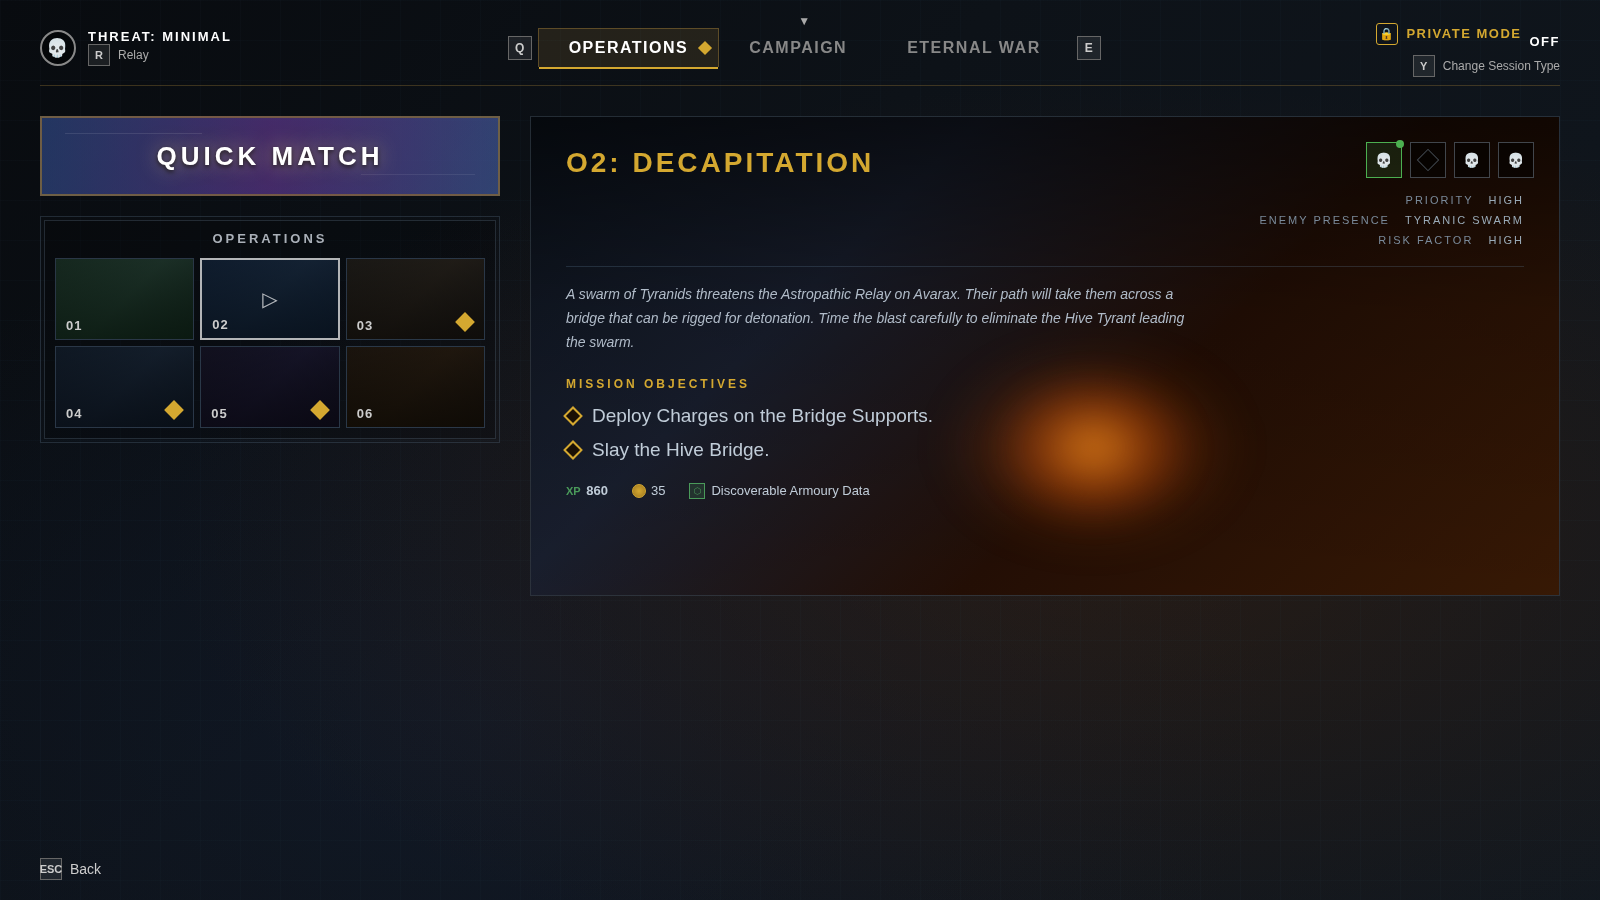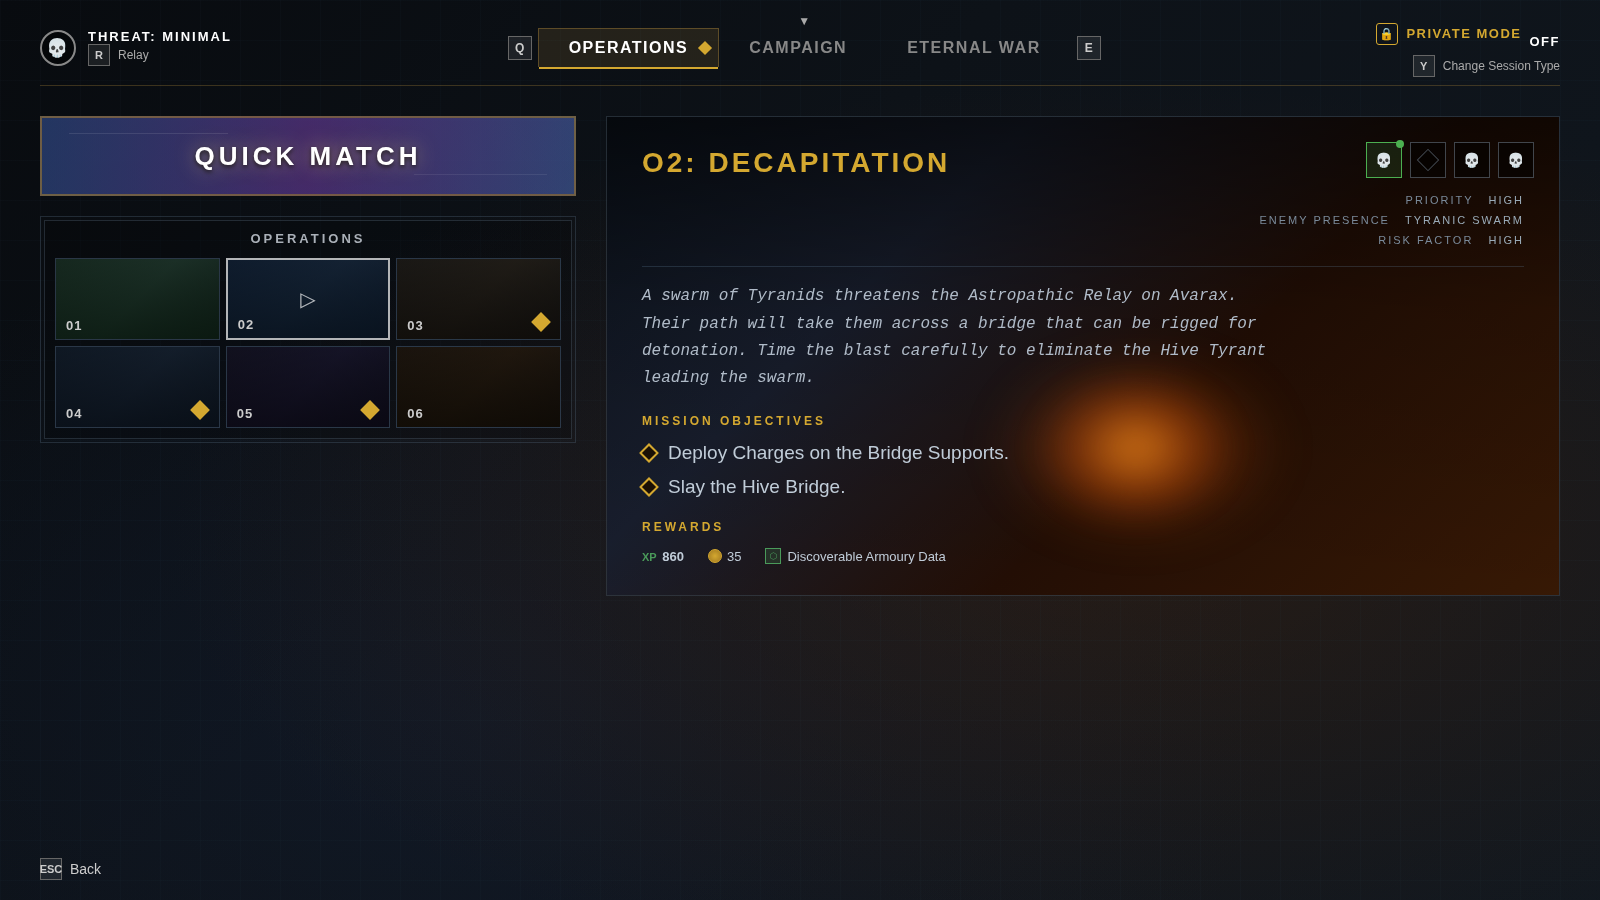--- a/index.html
+++ b/index.html
@@ -215,21 +215,21 @@
     
     .content-area {
       display: flex;
       gap: 30px;
       padding: 20px 40px;
       margin-top: 10px;
     }
 
     
     .left-panel {
-      width: 536px;
+      width: 460px;
       flex-shrink: 0;
     }
 
     
     .quick-match-banner {
       width: 100%;
       height: 80px;
       background: linear-gradient(135deg, rgba(60,80,120,0.6) 0%, rgba(100,60,140,0.5) 50%, rgba(80,100,160,0.4) 100%);
       border: 2px solid rgba(180,140,60,0.5);
       display: flex;
@@ -462,27 +462,26 @@
 
     .diff-diamond {
       width: 16px;
       height: 16px;
       transform: rotate(45deg);
       border: 1px solid rgba(150,170,190,0.4);
       background: rgba(0,0,0,0.3);
     }
 
     .mission-desc {
-      font-size: 16px;
+      font-size: 14px;
       line-height: 1.7;
       color: #b0bbc8;
       font-style: italic;
       margin-bottom: 22px;
       max-width: 640px;
-      font-family: Liberation Mono, monospace;
     }
 
     .section-title {
       font-size: 12px;
       font-weight: bold;
       letter-spacing: 3px;
       color: #d4a830;
       text-transform: uppercase;
       margin-bottom: 14px;
     }
@@ -773,21 +772,20 @@
           <li class="objective-item">
             <div class="obj-diamond"></div>
             <span>Deploy Charges on the Bridge Supports.</span>
           </li>
           <li class="objective-item">
             <div class="obj-diamond"></div>
             <span>Slay the Hive Bridge.</span>
           </li>
         </ul>
 
-        <div class="section-title">REWARDS</div>
 
         <div class="rewards-section">
           <div class="reward-xp">
             <span class="xp-label">XP</span>
             <span>860</span>
           </div>
           <div class="reward-coins">
             <div class="coin-icon"></div>
             <span>35</span>
           </div>

